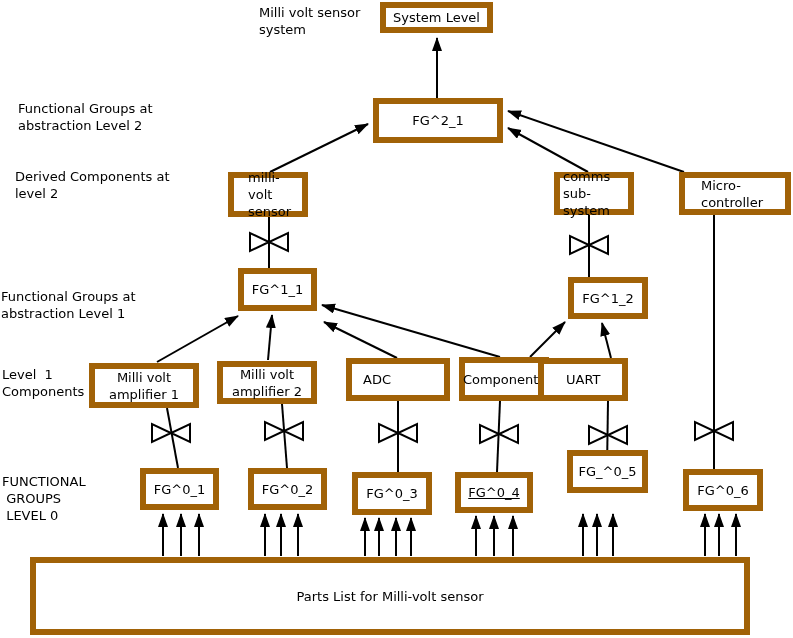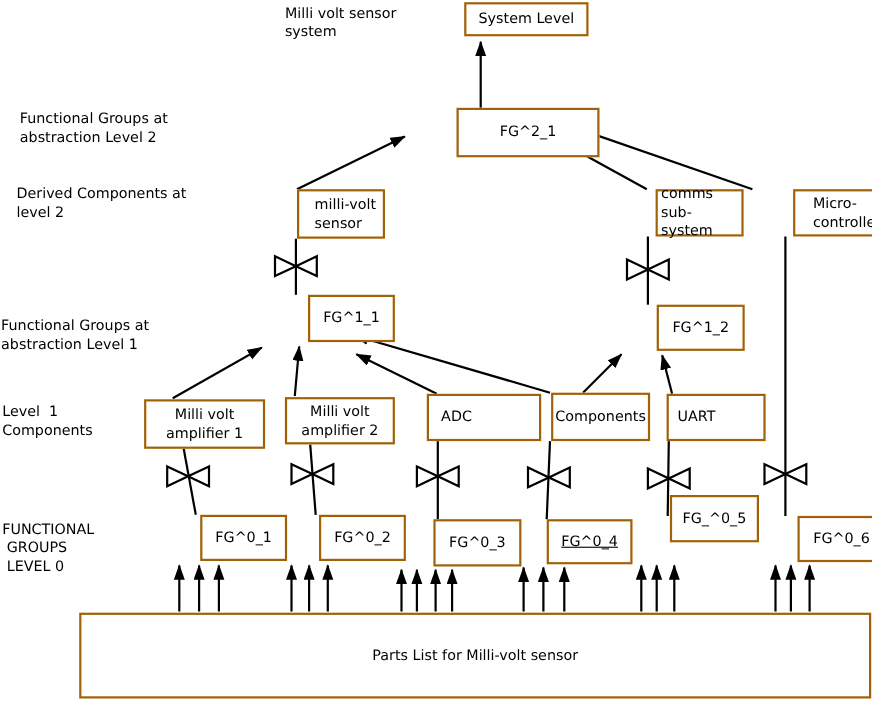--- a/index.html
+++ b/index.html
@@ -10,29 +10,28 @@
     background: #ffffff;
     font-family: "DejaVu Sans", "Liberation Sans", sans-serif;
     font-size: 13px;
     color: #000000;
     overflow: hidden;
   }
   .stage svg { position: absolute; left: 0; top: 0; }
   .node {
     position: absolute;
     box-sizing: border-box;
-    border: 2px solid #a16207;
+    border: 6px solid #a16207;
     background: #ffffff;
     display: flex;
     align-items: center;
     justify-content: center;
     text-align: center;
     white-space: pre-wrap;
     line-height: 17px;
-    margin-left: 42px;
   }
   .node.left {
     justify-content: flex-start;
     text-align: left;
   }
   .side-label {
     position: absolute;
     white-space: pre-wrap;
     line-height: 17px;
   }
@@ -130,29 +129,29 @@
   <div class="node" style="left:373px; top:98px;  width:130px; height:45px;">FG^2_1</div>
 
   <div class="node left" style="left:554px; top:172px; width:80px;  height:43px; padding-left:3px;">comms
 sub-system</div>
   <div class="node left" style="left:228px; top:172px; width:80px;  height:45px; padding-left:14px;">milli-volt
 sensor</div>
   <div class="node left" style="left:679px; top:172px; width:112px; height:43px; padding-left:16px;">Micro-
 controller</div>
 
   <div class="node" style="left:238px; top:268px; width:79px; height:43px;">FG^1_1</div>
-  <div class="node" style="left:555px; top:277px; width:80px; height:42px;">FG^1_2</div>
+  <div class="node" style="left:568px; top:277px; width:80px; height:42px;">FG^1_2</div>
 
   <div class="node" style="left:89px;  top:363px; width:110px; height:45px;">Milli volt
 amplifier 1</div>
   <div class="node" style="left:217px; top:361px; width:100px; height:43px;">Milli volt
 amplifier 2</div>
   <div class="node left" style="left:346px; top:358px; width:104px; height:43px; padding-left:11px;">ADC</div>
   <div class="node" style="left:459px; top:357px; width:90px;  height:44px;">Components</div>
-  <div class="node left" style="left:564px; top:358px; width:90px;  height:43px; padding-left:8px;">UART</div>
+  <div class="node left" style="left:538px; top:358px; width:90px;  height:43px; padding-left:22px;">UART</div>
 
   <div class="node" style="left:140px; top:468px; width:79px; height:42px;">FG^0_1</div>
   <div class="node" style="left:248px; top:468px; width:79px; height:42px;">FG^0_2</div>
   <div class="node" style="left:352px; top:472px; width:80px; height:43px;">FG^0_3</div>
   <div class="node" style="left:455px; top:472px; width:78px; height:41px;text-decoration:underline;">FG^0_4</div>
   <div class="node" style="left:567px; top:450px; width:81px; height:43px;">FG_^0_5</div>
   <div class="node" style="left:683px; top:469px; width:80px; height:42px;">FG^0_6</div>
 
   <div class="node" style="left:30px; top:557px; width:720px; height:78px;">Parts List for Milli-volt sensor</div>
 

